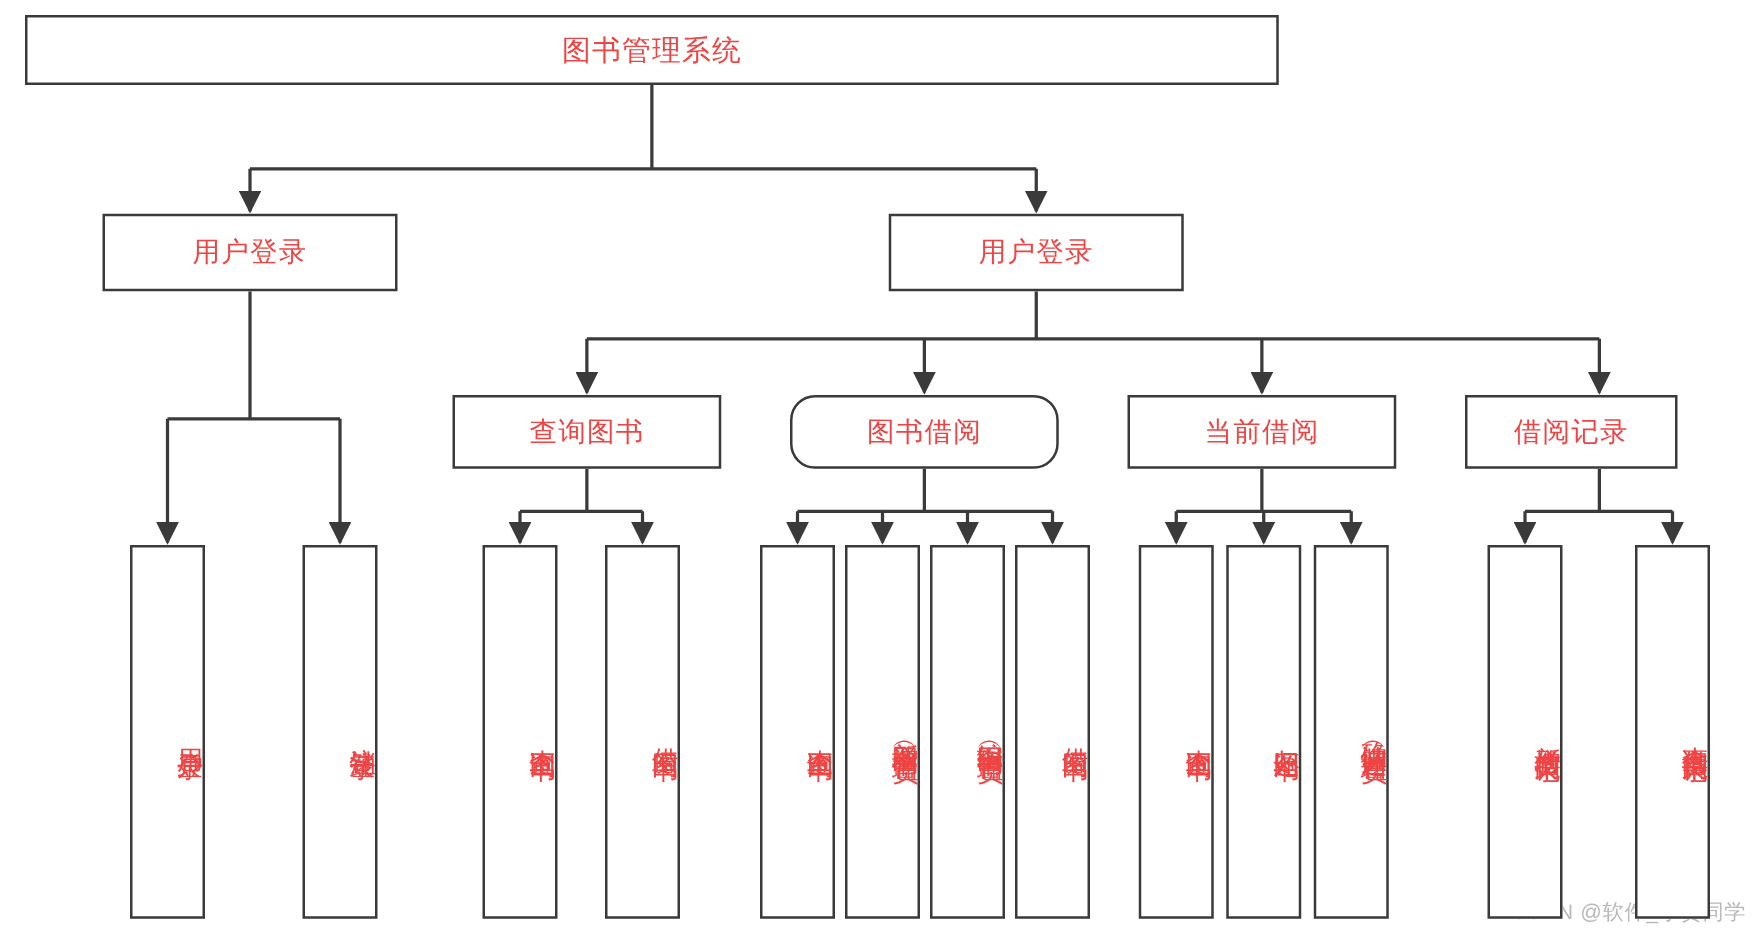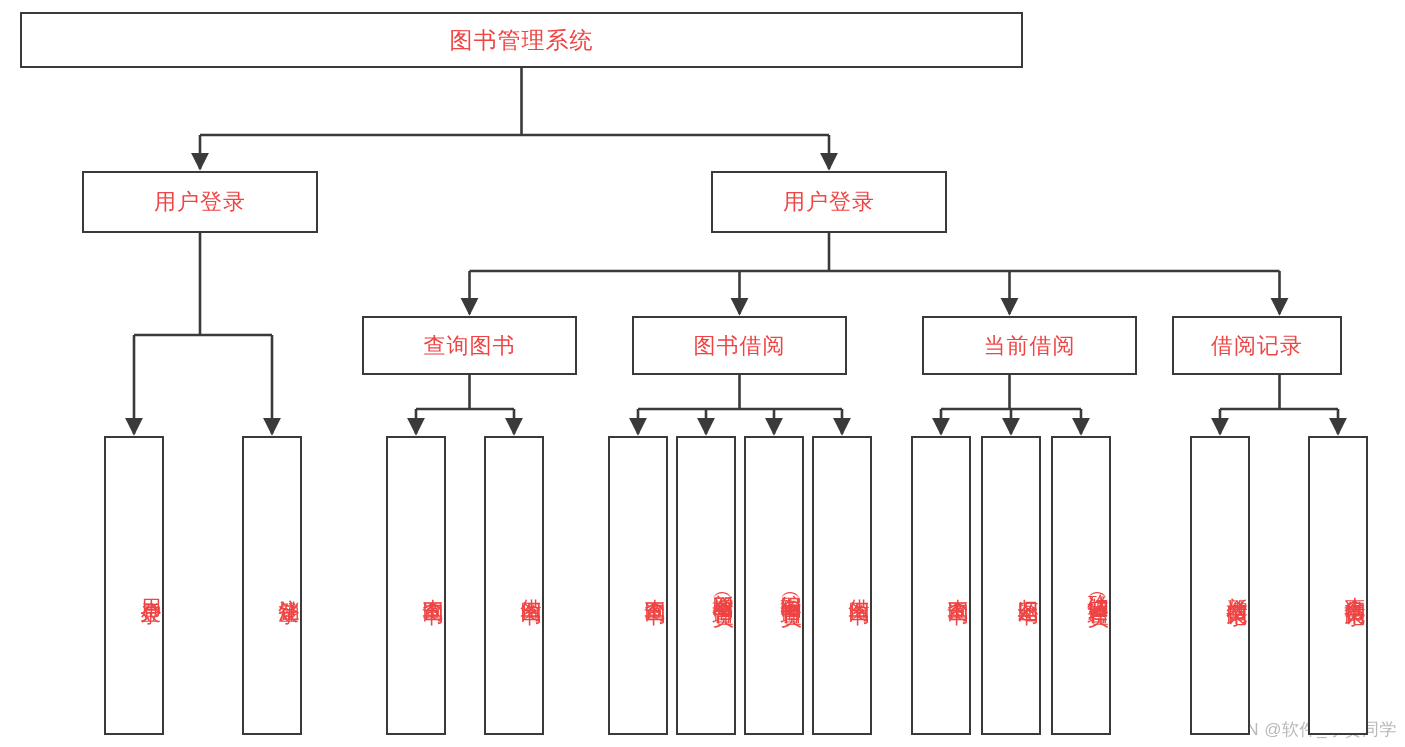--- a/index.html
+++ b/index.html
@@ -135,36 +135,36 @@
     </div>
     <div class="node h" style="left: 362px; top: 316px; width: 215px; height: 59px;">
       <span>查询图书</span>
     </div>
     <div class="node v" style="left: 386px; top: 436px; width: 60px; height: 299px;">
       <span class="vlabel">查询图书</span>
     </div>
     <div class="node v" style="left: 484px; top: 436px; width: 60px; height: 299px;">
       <span class="vlabel">借阅图书</span>
     </div>
-    <div class="node h" style="left: 632px; top: 316px; width: 215px; height: 59px;">
+    <div class="node h" style="left: 632px; top: 316px; width: 215px; height: 59px; border-radius: 20px;">
       <span>图书借阅</span>
     </div>
     <div class="node v" style="left: 608px; top: 436px; width: 60px; height: 299px;">
       <span class="vlabel">查询图书</span>
     </div>
     <div class="node v" style="left: 676px; top: 436px; width: 60px; height: 299px;">
       <span class="vlabel">新增图书（管理员）</span>
     </div>
     <div class="node v" style="left: 744px; top: 436px; width: 60px; height: 299px;">
       <span class="vlabel">编辑图书（管理员）</span>
     </div>
     <div class="node v" style="left: 812px; top: 436px; width: 60px; height: 299px;">
       <span class="vlabel">借阅图书</span>
     </div>
-    <div class="node h" style="left: 922px; top: 316px; width: 215px; height: 59px;">
+    <div class="node h" style="left: 902px; top: 316px; width: 215px; height: 59px;">
       <span>当前借阅</span>
     </div>
     <div class="node v" style="left: 911px; top: 436px; width: 60px; height: 299px;">
       <span class="vlabel">查询图书</span>
     </div>
     <div class="node v" style="left: 981px; top: 436px; width: 60px; height: 299px;">
       <span class="vlabel">归还图书</span>
     </div>
     <div class="node v" style="left: 1051px; top: 436px; width: 60px; height: 299px;">
       <span class="vlabel">确认归还（管理员）</span>

